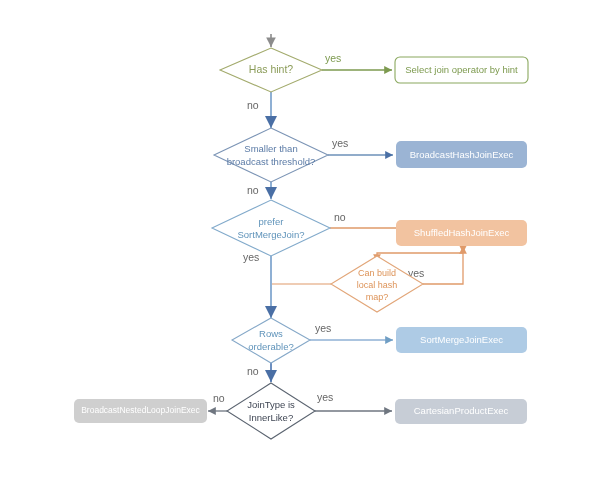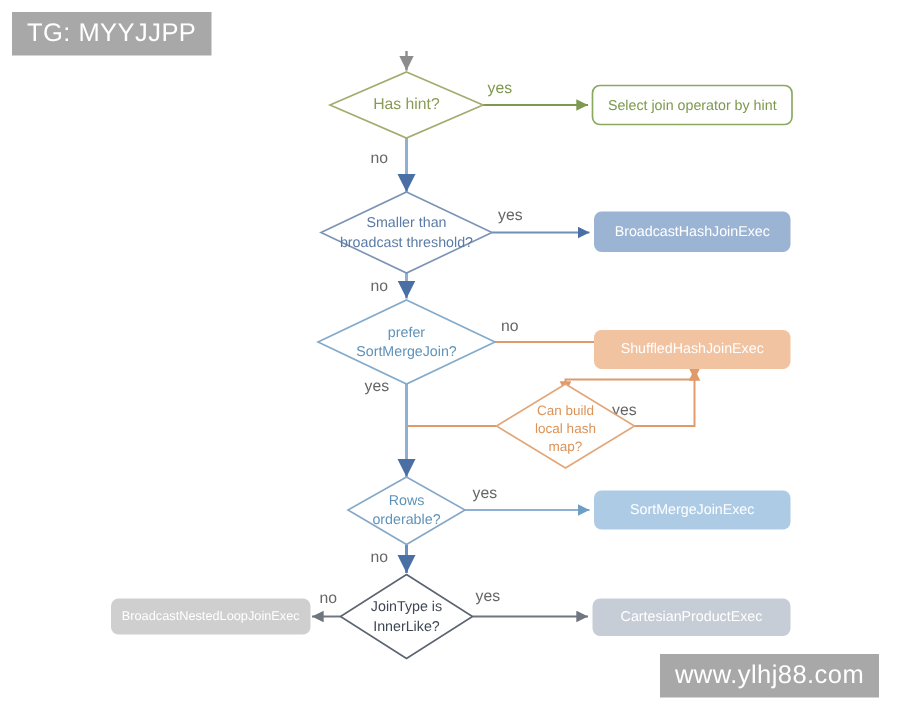--- a/index.html
+++ b/index.html
@@ -206,16 +206,14 @@
       <text class="node-text" x="140.5" y="411" font-size="8.5" fill="#ffffff">BroadcastNestedLoopJoinExec</text>
     </g>
 
     <g>
       <rect x="395" y="399" width="132" height="25" rx="5" ry="5" fill="#c7cdd6" stroke="none"></rect>
       <text class="node-text" x="461" y="411.5" font-size="9.5" fill="#ffffff">CartesianProductExec</text>
     </g>
 
   </svg>
 
-  <div class="wm" id="wm-top">TG: MYYJJPP</div>
-  <div class="wm" id="wm-bottom">www.ylhj88.com</div>
 
 </div>
 
 </body></html>

